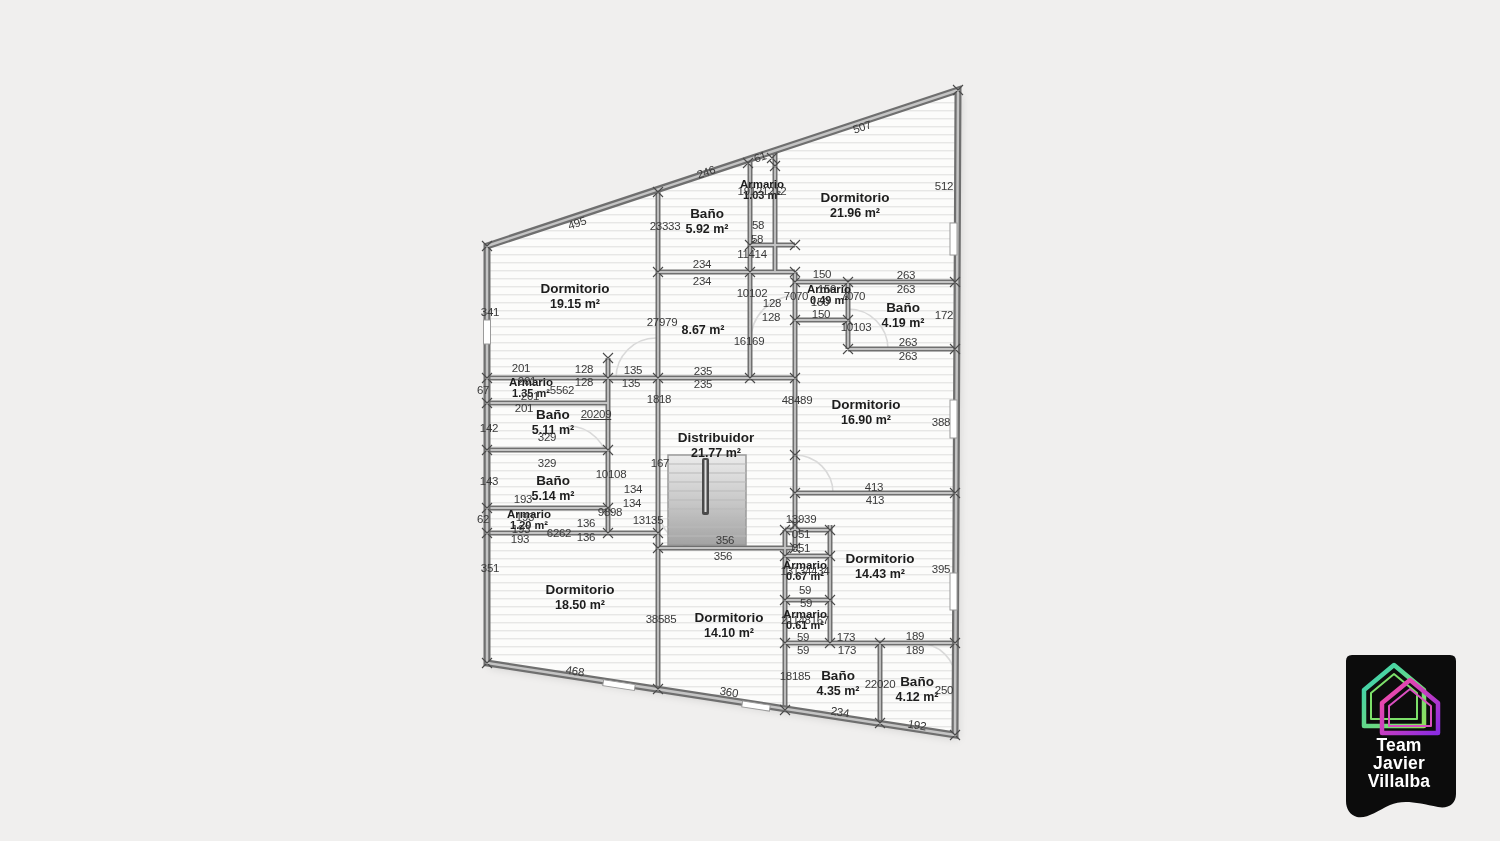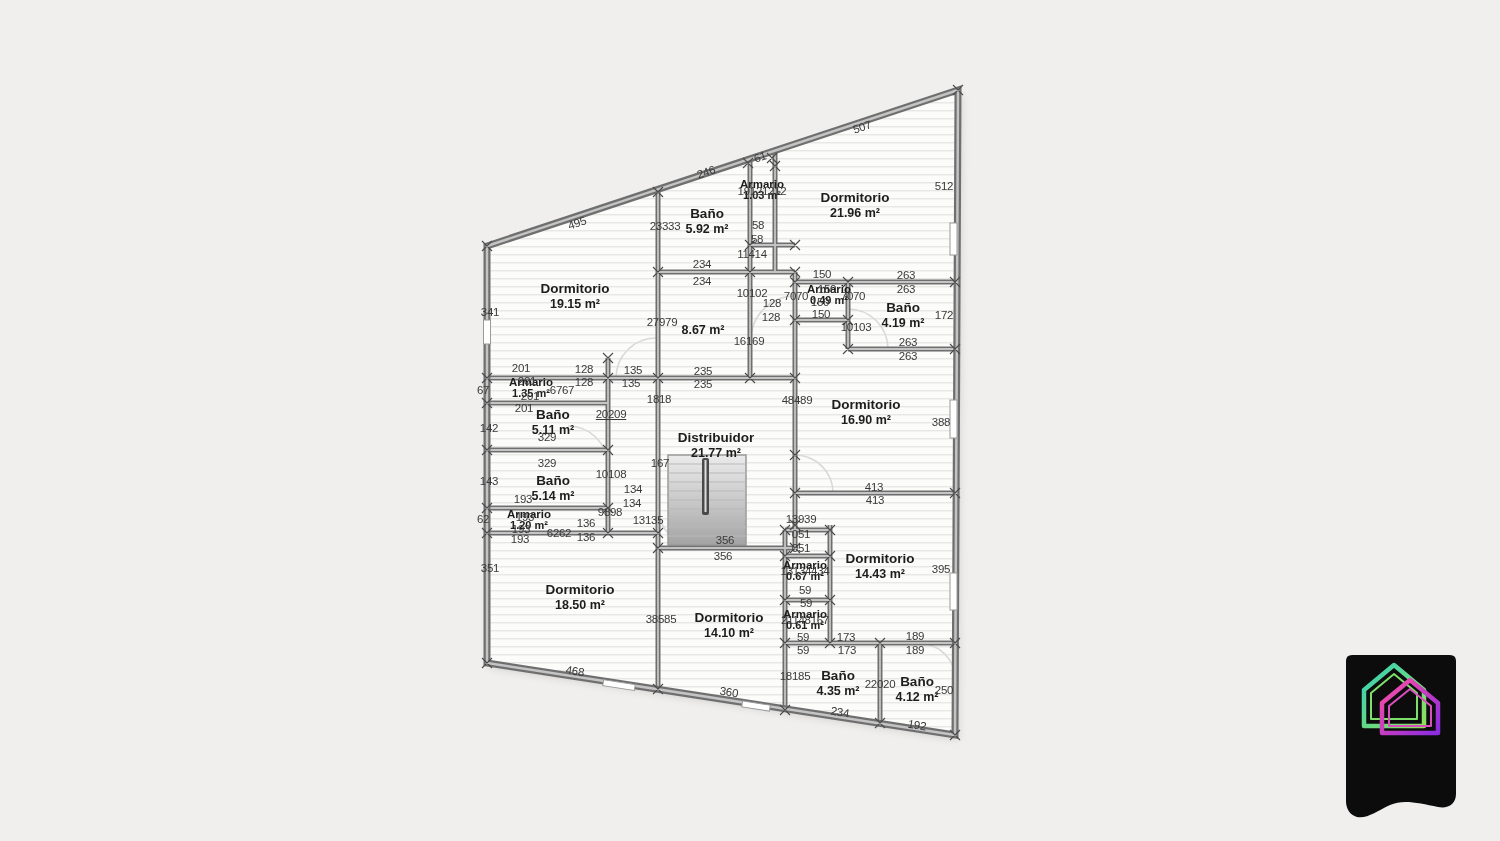--- a/index.html
+++ b/index.html
@@ -249,22 +249,22 @@
       <span class="dim-label" style="left: 703px; top: 384px; transform: translate(-50%, -50%) rotate(0deg);">235</span>
       <span class="dim-label" style="left: 633px; top: 370px; transform: translate(-50%, -50%) rotate(0deg);">135</span>
       <span class="dim-label" style="left: 631px; top: 383px; transform: translate(-50%, -50%) rotate(0deg);">135</span>
       <span class="dim-label" style="left: 659px; top: 399px; transform: translate(-50%, -50%) rotate(0deg);">1818</span>
       <span class="dim-label" style="left: 584px; top: 369px; transform: translate(-50%, -50%) rotate(0deg);">128</span>
       <span class="dim-label" style="left: 584px; top: 382px; transform: translate(-50%, -50%) rotate(0deg);">128</span>
       <span class="dim-label" style="left: 521px; top: 368px; transform: translate(-50%, -50%) rotate(0deg);">201</span>
       <span class="dim-label" style="left: 527px; top: 381px; transform: translate(-50%, -50%) rotate(0deg);">201</span>
       <span class="dim-label" style="left: 530px; top: 396px; transform: translate(-50%, -50%) rotate(0deg);">201</span>
       <span class="dim-label" style="left: 524px; top: 408px; transform: translate(-50%, -50%) rotate(0deg);">201</span>
-      <span class="dim-label" style="left: 562px; top: 390px; transform: translate(-50%, -50%) rotate(0deg);">6767</span>
-      <span class="dim-label" style="left: 611px; top: 414px; transform: translate(-50%, -50%) rotate(0deg); text-decoration: underline;">20209</span>
+      <span class="dim-label" style="left: 562px; top: 390px; transform: translate(-50%, -50%) rotate(0deg);">5562</span>
+      <span class="dim-label" style="left: 596px; top: 414px; transform: translate(-50%, -50%) rotate(0deg); text-decoration: underline;">20209</span>
       <span class="dim-label" style="left: 547px; top: 437px; transform: translate(-50%, -50%) rotate(0deg);">329</span>
       <span class="dim-label" style="left: 547px; top: 463px; transform: translate(-50%, -50%) rotate(0deg);">329</span>
       <span class="dim-label" style="left: 611px; top: 474px; transform: translate(-50%, -50%) rotate(0deg);">10108</span>
       <span class="dim-label" style="left: 633px; top: 489px; transform: translate(-50%, -50%) rotate(0deg);">134</span>
       <span class="dim-label" style="left: 632px; top: 503px; transform: translate(-50%, -50%) rotate(0deg);">134</span>
       <span class="dim-label" style="left: 660px; top: 463px; transform: translate(-50%, -50%) rotate(0deg);">167</span>
       <span class="dim-label" style="left: 610px; top: 512px; transform: translate(-50%, -50%) rotate(0deg);">9898</span>
       <span class="dim-label" style="left: 559px; top: 520px; transform: translate(-50%, -50%) rotate(0deg); margin-top: 13px;">6262</span>
       <span class="dim-label" style="left: 586px; top: 523px; transform: translate(-50%, -50%) rotate(0deg);">136</span>
       <span class="dim-label" style="left: 586px; top: 537px; transform: translate(-50%, -50%) rotate(0deg);">136</span>
@@ -305,15 +305,20 @@
                C1456,804 1448,809 1438,807 C1419,803 1403,799 1390,805
                C1377,811 1367,819 1357,817 C1350,815 1346,809 1346,801
                L1346,661 Q1346,655 1352,655 Z" fill="#0c0c0c"></path>
       <g fill="none" stroke-linejoin="round">
         <path d="M1364,690 L1394,665 L1424,690 L1424,726 L1364,726 Z" stroke="url(#gHouseA)" stroke-width="4.5"></path>
         <path d="M1371,693 L1394,674 L1417,693 L1417,719 L1371,719 Z" stroke="#7de06a" stroke-width="2"></path>
         <path d="M1382,703 L1410,680 L1438,703 L1438,733 L1382,733 Z" stroke="url(#gHouseB)" stroke-width="4.5"></path>
         <path d="M1389,706 L1410,689 L1431,706 L1431,726 L1389,726 Z" stroke="#d94fc0" stroke-width="2"></path>
       </g>
     </svg>
+    <div class="brand-lines">
+      <span>Team</span>
+      <span>Javier</span>
+      <span>Villalba</span>
+    </div>
   </div>
 
 </div>
 
 </body></html>

